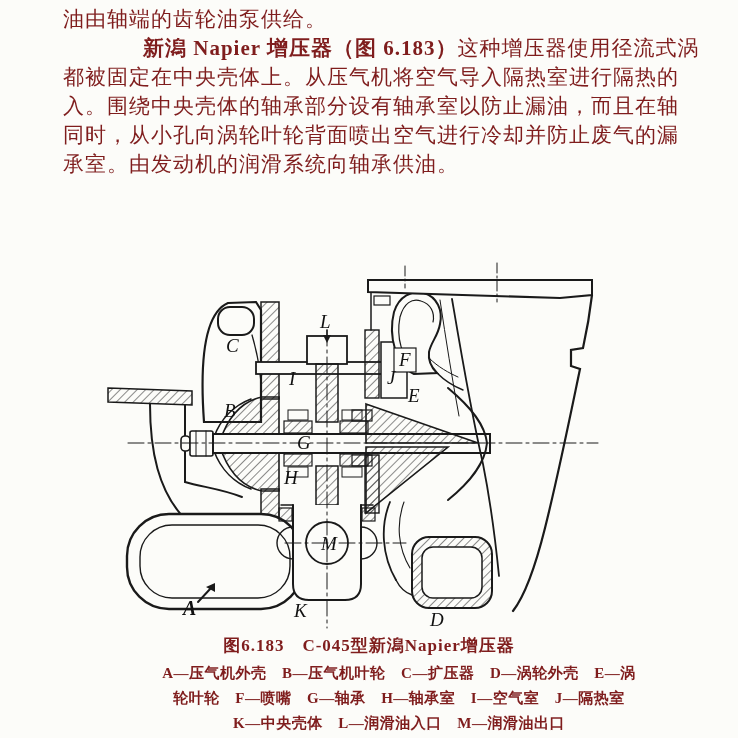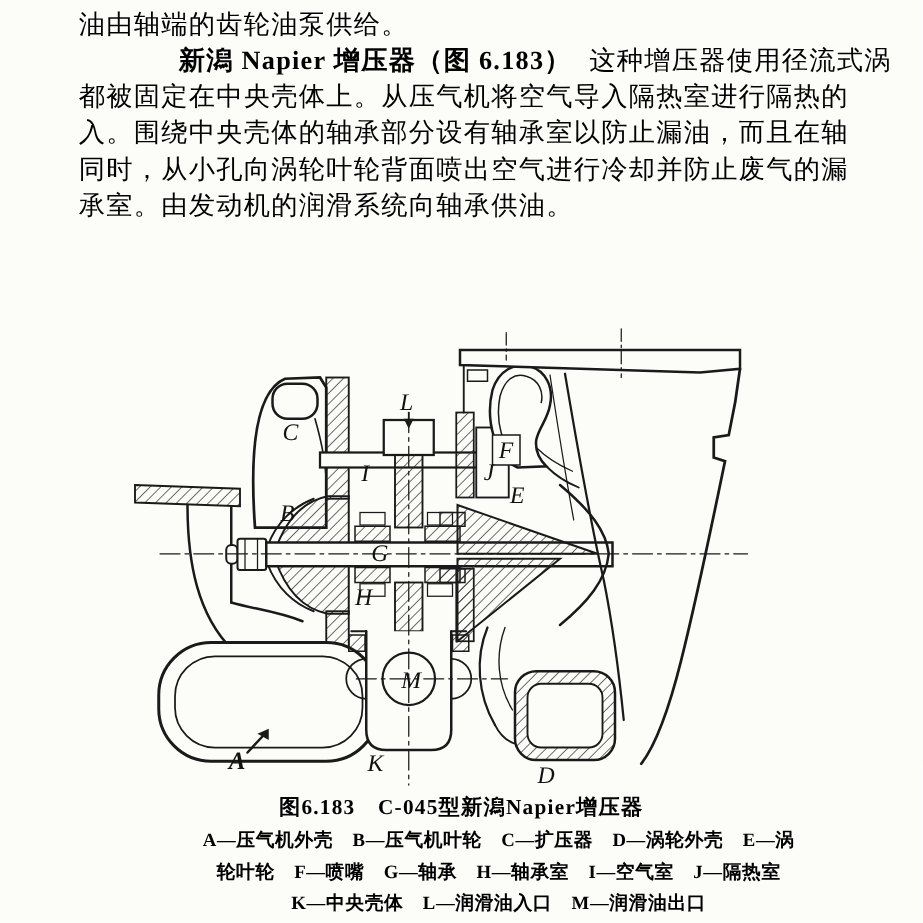--- a/index.html
+++ b/index.html
@@ -1,32 +1,32 @@
 <!DOCTYPE html>
 <html><head>
 <meta charset="utf-8">
 <style>
   html,body{margin:0;padding:0;}
   .page{
     position:relative;
     width:738px;height:738px;
     background:#fcfcf9;
-    color:#000000;
+    color:#7f1d1d;
     font-family:"Liberation Serif","DejaVu Serif",serif;
     overflow:hidden;
   }
   .body-text{
     position:absolute;left:63px;top:5px;width:618px;
     font-size:21px;line-height:29px;letter-spacing:1px;
     white-space:nowrap;
   }
   .bl{height:29px;}
   .indent{padding-left:42px;}
   .lead{font-weight:bold;margin-left:38px;}
-  .rest{margin-left:14px;}
+  .rest{margin-left:0;}
   .diagram{position:absolute;left:0;top:0;width:738px;height:738px;}
   .caption{
     position:absolute;left:0;top:634px;width:738px;
     text-align:center;font-weight:bold;font-size:17px;letter-spacing:1px;
   }
   .legend{
     position:absolute;left:0;top:661px;width:738px;
     text-align:center;font-weight:bold;font-size:15px;line-height:25px;
     letter-spacing:0.5px;
     padding-left:30px;

